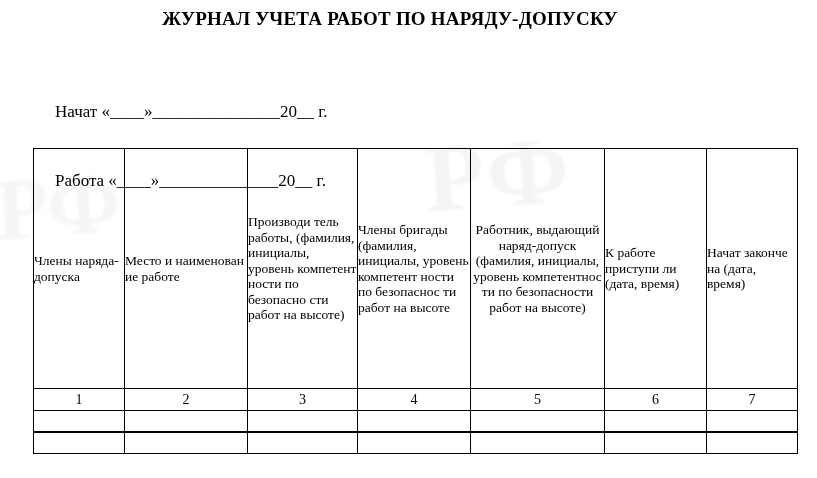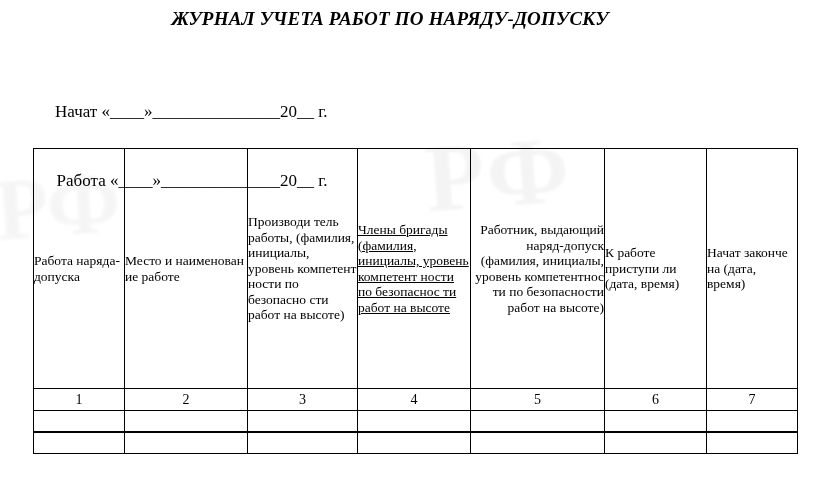--- a/index.html
+++ b/index.html
@@ -65,36 +65,34 @@
   .doc-title {
     position: absolute;
     left: 0;
     top: 8px;
     width: 780px;
     text-align: center;
     font-size: 19px;
     font-weight: bold;
     letter-spacing: 0.2px;
     line-height: 22px;
-    font-style: italic;
   }
 
   
   .form-lines {
     position: absolute;
     left: 55px;
     top: 54px;
     font-size: 17px;
     line-height: 23px;
     white-space: pre;
   }
   .form-line {
     height: 23px;
     white-space: pre;
-    text-align: right;
   }
 
   
   .jtable {
     position: absolute;
     left: 33px;
     top: 148px;
     width: 764px;
     border-collapse: collapse;
     table-layout: fixed;
@@ -107,23 +105,23 @@
     vertical-align: middle;
   }
 
   
   .hdr {
     height: 239px;
     padding: 0 7px;
   }
   .hdr-mid { vertical-align: middle; }
   .hdr-top { vertical-align: top; }
-  .hdr-ctr { text-align: right; }
+  .hdr-ctr { text-align: center; }
   .pad-top-6 { padding-top: 6px; margin-top: 28px; }
-  .pad-top-18 { padding-top: 18px; text-decoration: underline; }
+  .pad-top-18 { padding-top: 18px; }
   .pad-top-11 { padding-top: 11px; }
 
   .hdr .txt { display: block; }
 
   
   .numrow td {
     height: 21px;
     text-align: center;
     font-size: 14px;
     vertical-align: middle;
@@ -161,21 +159,21 @@
         <col class="c2">
         <col class="c3">
         <col class="c4">
         <col class="c5">
         <col class="c6">
         <col class="c7">
     </colgroup>
     <tbody>
       <tr class="hdrrow">
         <td class="hdr hdr-mid">
-            <span class="txt">Работа наряда-допуска</span>
+            <span class="txt">Члены наряда-допуска</span>
           </td>
         <td class="hdr hdr-mid">
             <span class="txt">Место и наименован ие работе</span>
           </td>
         <td class="hdr hdr-top pad-top-6">
             <span class="txt">Производи тель работы, (фамилия, инициалы, уровень компетент ности по безопасно сти работ на высоте)</span>
           </td>
         <td class="hdr hdr-top pad-top-18">
             <span class="txt">Члены бригады (фамилия, инициалы, уровень компетент ности по безопаснос ти работ на высоте</span>
           </td>

